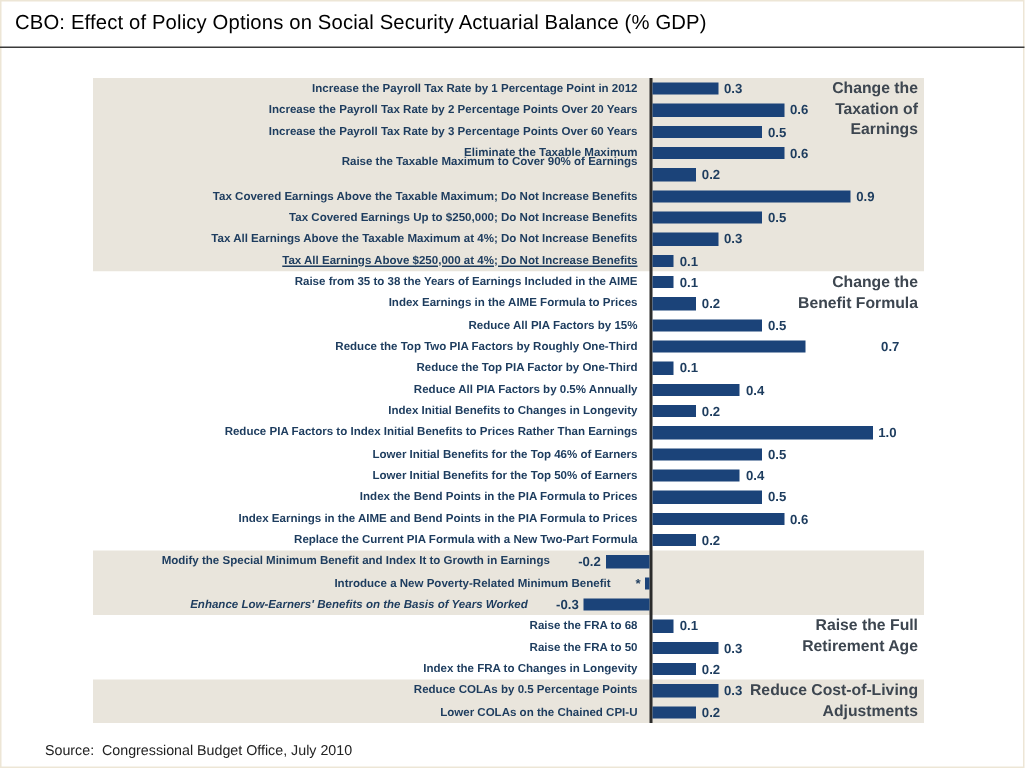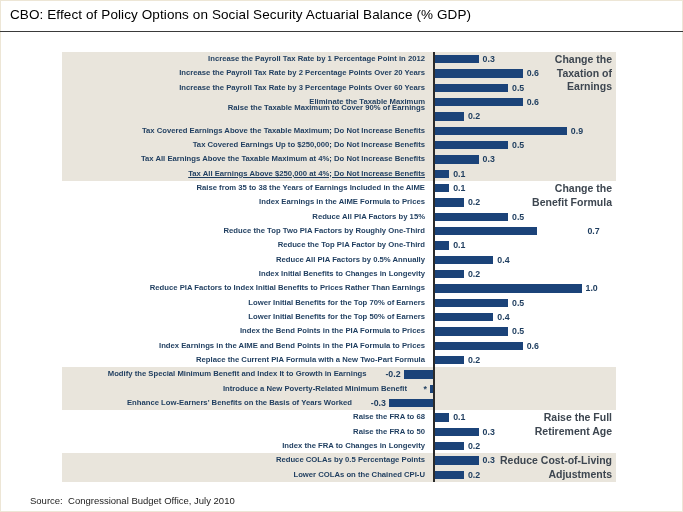--- a/index.html
+++ b/index.html
@@ -107,21 +107,21 @@
     <div class="val" style="top: 200.667px; line-height: 14.3333px; color: rgb(29, 60, 94); left: 435.3px;">0.4</div>
     <div class="row-label" style="top: 200.667px; line-height: 14.3333px; color: rgb(29, 60, 94); width: 363px;">Reduce All PIA Factors by 0.5% Annually</div>
     <div class="bar" style="background: rgb(27, 67, 121); top: 217.917px; width: 29.4px; left: 372.5px;"></div>
     <div class="val" style="top: 215px; line-height: 14.3333px; color: rgb(29, 60, 94); left: 405.9px;">0.2</div>
     <div class="row-label" style="top: 215px; line-height: 14.3333px; color: rgb(29, 60, 94); width: 363px;">Index Initial Benefits to Changes in Longevity</div>
     <div class="bar" style="background: rgb(27, 67, 121); top: 232.25px; width: 147px; left: 372.5px;"></div>
     <div class="val" style="top: 229.333px; line-height: 14.3333px; color: rgb(29, 60, 94); left: 523.5px;">1.0</div>
     <div class="row-label" style="top: 229.333px; line-height: 14.3333px; color: rgb(29, 60, 94); width: 363px;">Reduce PIA Factors to Index Initial Benefits to Prices Rather Than Earnings</div>
     <div class="bar" style="background: rgb(27, 67, 121); top: 246.583px; width: 73.5px; left: 372.5px;"></div>
     <div class="val" style="top: 243.667px; line-height: 14.3333px; color: rgb(29, 60, 94); left: 450px;">0.5</div>
-    <div class="row-label" style="top: 243.667px; line-height: 14.3333px; color: rgb(29, 60, 94); width: 363px;">Lower Initial Benefits for the Top 70% of Earners</div>
+    <div class="row-label" style="top: 243.667px; line-height: 14.3333px; color: rgb(29, 60, 94); width: 363px;">Lower Initial Benefits for the Top 46% of Earners</div>
     <div class="bar" style="background: rgb(27, 67, 121); top: 260.917px; width: 58.8px; left: 372.5px;"></div>
     <div class="val" style="top: 258px; line-height: 14.3333px; color: rgb(29, 60, 94); left: 435.3px;">0.4</div>
     <div class="row-label" style="top: 258px; line-height: 14.3333px; color: rgb(29, 60, 94); width: 363px;">Lower Initial Benefits for the Top 50% of Earners</div>
     <div class="bar" style="background: rgb(27, 67, 121); top: 275.25px; width: 73.5px; left: 372.5px;"></div>
     <div class="val" style="top: 272.333px; line-height: 14.3333px; color: rgb(29, 60, 94); left: 450px;">0.5</div>
     <div class="row-label" style="top: 272.333px; line-height: 14.3333px; color: rgb(29, 60, 94); width: 363px;">Index the Bend Points in the PIA Formula to Prices</div>
     <div class="bar" style="background: rgb(27, 67, 121); top: 289.583px; width: 88.2px; left: 372.5px;"></div>
     <div class="val" style="top: 286.667px; line-height: 14.3333px; color: rgb(29, 60, 94); left: 464.7px;">0.6</div>
     <div class="row-label" style="top: 286.667px; line-height: 14.3333px; color: rgb(29, 60, 94); width: 363px;">Index Earnings in the AIME and Bend Points in the PIA Formula to Prices</div>
     <div class="bar" style="background: rgb(27, 67, 121); top: 303.917px; width: 29.4px; left: 372.5px;"></div>
@@ -130,21 +130,21 @@
     <div class="group-label" style="top: 130px; right: 4px; width: 140px; color: rgb(61, 70, 80);">Change the
 Benefit Formula</div>
     <div class="bar" style="background: rgb(27, 67, 121); top: 318.25px; width: 29.4px; left: 341.6px;"></div>
     <div class="val neg" style="top: 315.333px; line-height: 14.3333px; color: rgb(29, 60, 94); left: 314.6px; width: 24px;">-0.2</div>
     <div class="row-label" style="top: 315.333px; line-height: 14.3333px; color: rgb(29, 60, 94); width: 304.6px;">Modify the Special Minimum Benefit and Index It to Growth in Earnings</div>
     <div class="bar" style="background: rgb(27, 67, 121); top: 332.583px; width: 2.94px; left: 368.06px;"></div>
     <div class="val neg" style="top: 329.667px; line-height: 14.3333px; color: rgb(29, 60, 94); left: 355.06px; width: 10px;">*</div>
     <div class="row-label" style="top: 329.667px; line-height: 14.3333px; color: rgb(29, 60, 94); width: 345.06px;">Introduce a New Poverty-Related Minimum Benefit</div>
     <div class="bar" style="background: rgb(27, 67, 121); top: 346.917px; width: 44.1px; left: 326.9px;"></div>
     <div class="val neg" style="top: 344px; line-height: 14.3333px; color: rgb(29, 60, 94); left: 299.9px; width: 24px;">-0.3</div>
-    <div class="row-label" style="top: 344px; line-height: 14.3333px; color: rgb(29, 60, 94); width: 289.9px;">Enhance Low-Earners' Benefits on the Basis of Years Worked</div>
+    <div class="row-label" style="top: 344px; line-height: 14.3333px; color: rgb(29, 60, 94); width: 289.9px; font-style: italic;">Enhance Low-Earners' Benefits on the Basis of Years Worked</div>
     <div class="bar" style="background: rgb(27, 67, 121); top: 361.25px; width: 14.7px; left: 372.5px;"></div>
     <div class="val" style="top: 358.333px; line-height: 14.3333px; color: rgb(29, 60, 94); left: 391.2px;">0.1</div>
     <div class="row-label" style="top: 358.333px; line-height: 14.3333px; color: rgb(29, 60, 94); width: 363px;">Raise the FRA to 68</div>
     <div class="bar" style="background: rgb(27, 67, 121); top: 375.583px; width: 44.1px; left: 372.5px;"></div>
     <div class="val" style="top: 372.667px; line-height: 14.3333px; color: rgb(29, 60, 94); left: 420.6px;">0.3</div>
     <div class="row-label" style="top: 372.667px; line-height: 14.3333px; color: rgb(29, 60, 94); width: 363px;">Raise the FRA to 50</div>
     <div class="bar" style="background: rgb(27, 67, 121); top: 389.917px; width: 29.4px; left: 372.5px;"></div>
     <div class="val" style="top: 387px; line-height: 14.3333px; color: rgb(29, 60, 94); left: 405.9px;">0.2</div>
     <div class="row-label" style="top: 387px; line-height: 14.3333px; color: rgb(29, 60, 94); width: 363px;">Index the FRA to Changes in Longevity</div>
     <div class="group-label" style="top: 359.333px; right: 4px; width: 140px; color: rgb(61, 70, 80);">Raise the Full

